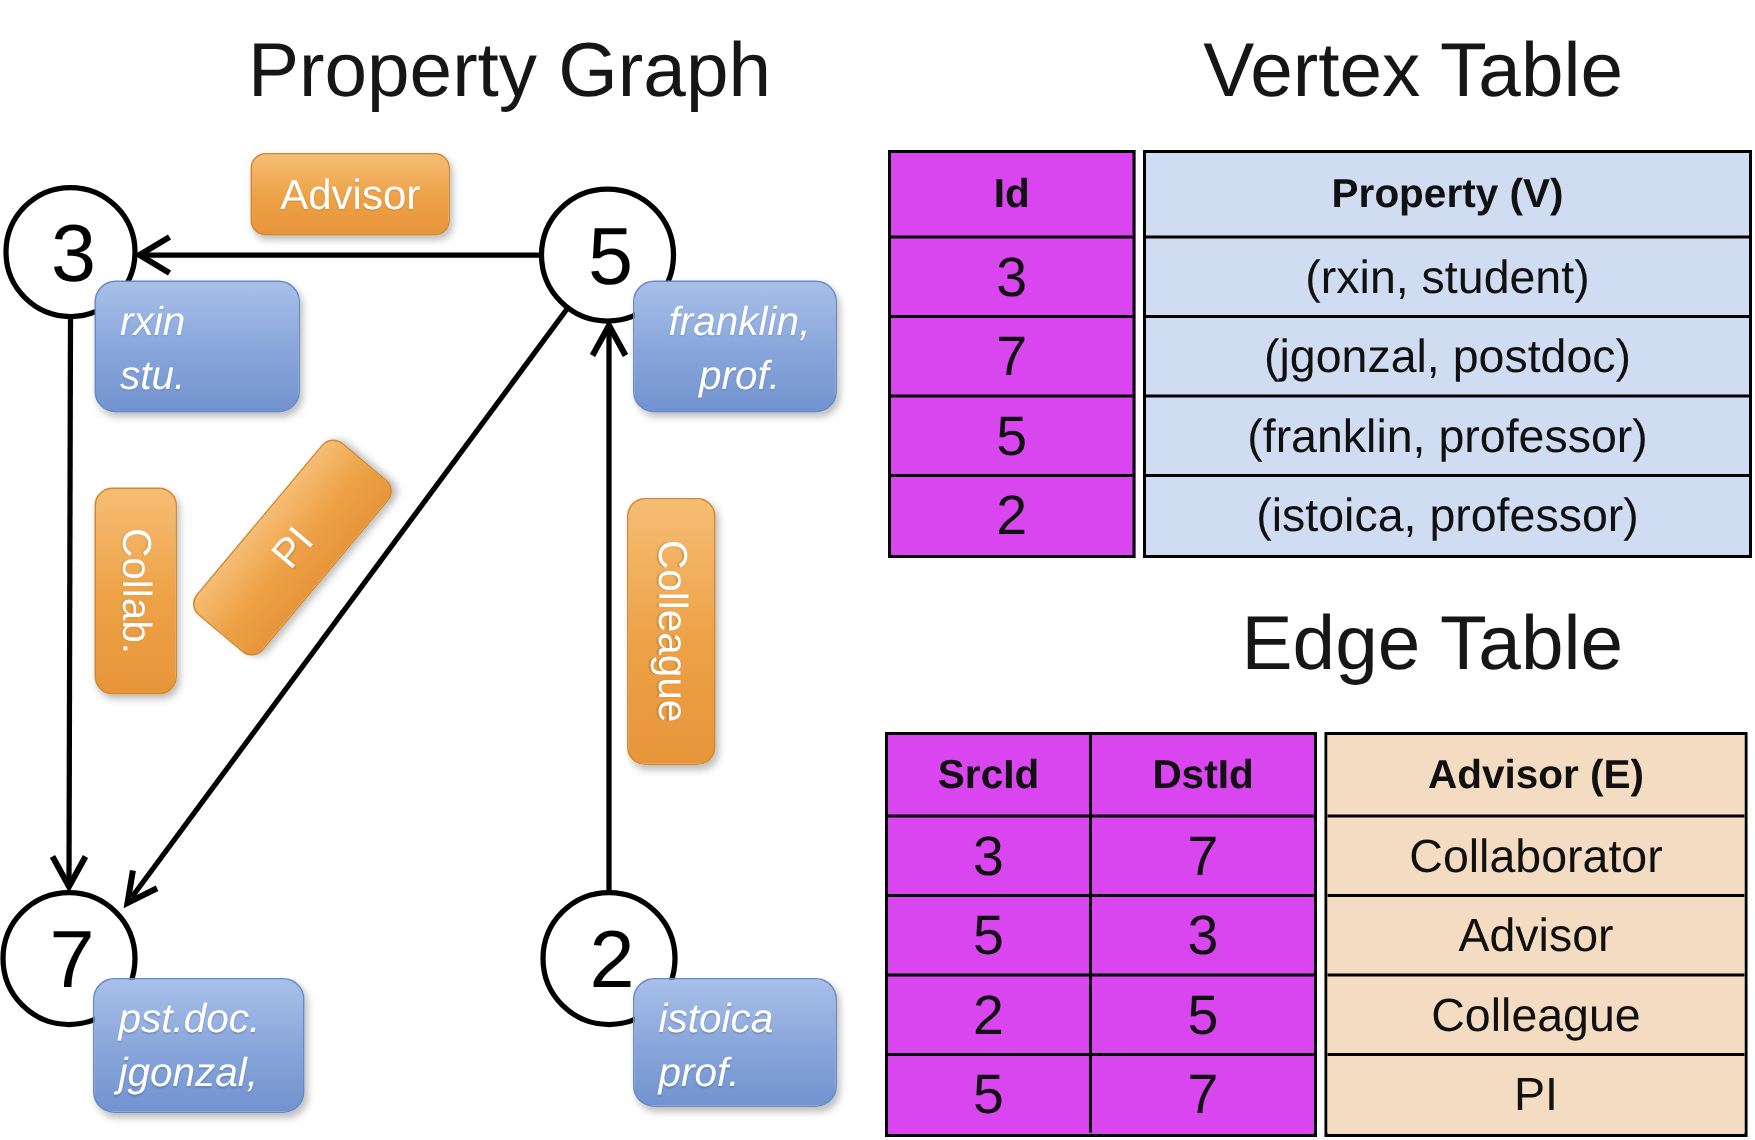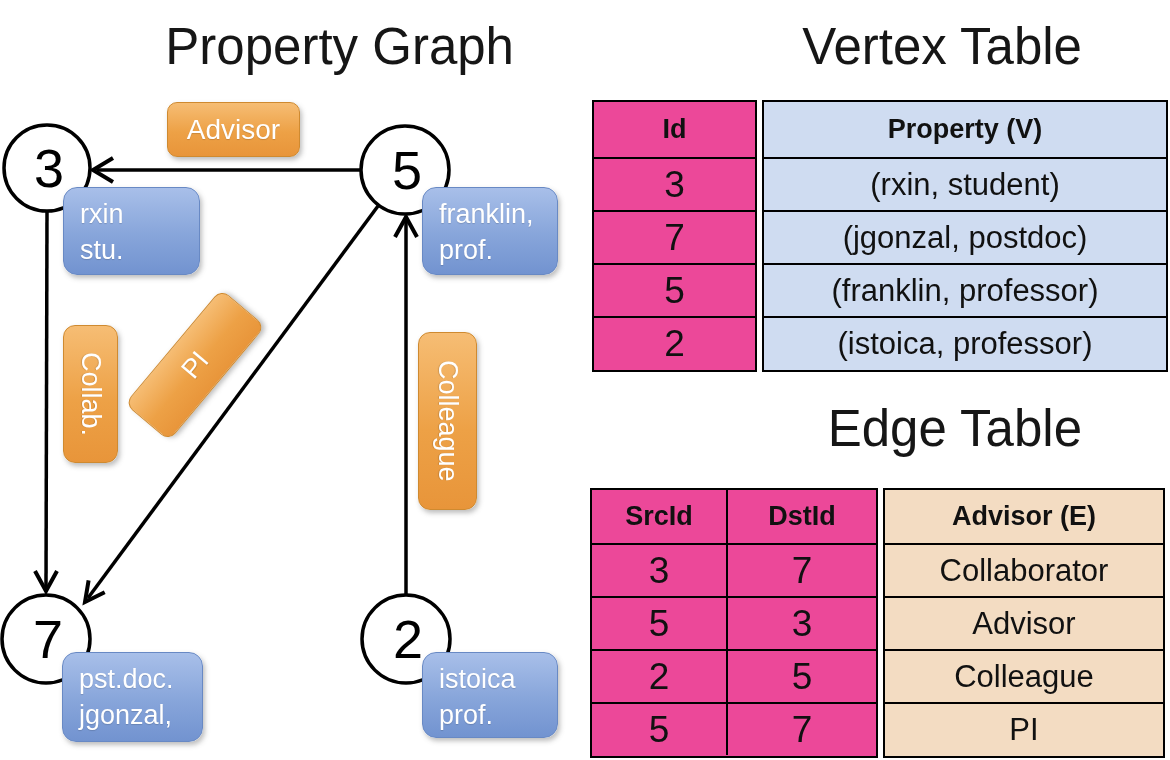--- a/index.html
+++ b/index.html
@@ -22,23 +22,23 @@
   }
   .obox.vert{writing-mode:vertical-rl;border-radius:12px;}
   .bbox{
     position:absolute;box-sizing:border-box;
     background:linear-gradient(180deg,#a8bfe9 0%,#87a5da 55%,#7293d0 100%);
     border:1px solid #6889c4;border-radius:14px;
     color:#fff;font-size:27px;font-weight:300;line-height:1.32;
     padding:9px 10px 6px 16px;box-shadow:2px 3px 5px rgba(110,110,110,.45);
     text-shadow:0 1px 1px rgba(0,0,0,.15);
   }
-  .bbox span{display:block;}
+  .bbox span{display:block;font-style:italic;}
   
-  .tbl{position:absolute;display:grid;border:2.5px solid #000;box-sizing:border-box;background:#ec4899;}
+  .tbl{position:absolute;display:grid;border:2.5px solid #000;box-sizing:border-box;background:#d946ef;}
   .cell{
     display:flex;align-items:center;justify-content:center;
     border-top:2.5px solid #000;box-sizing:border-box;
     font-weight:300;
   }
   .cell.r0{border-top:none;}
   .cell.sep{border-left:2.5px solid #000;}
   .hdr{font-weight:bold;font-size:27px;}
   .digit{font-size:37px;}
   .propcell{font-size:31px;white-space:nowrap;}
@@ -81,21 +81,21 @@
 
   <div class="obox" style="left:167px;top:102px;width:133px;height:55px;font-size:28px;">Advisor</div>
   <div class="obox vert" style="left:63px;top:325px;width:55px;height:138px;">Collab.</div>
   <div class="obox" style="left:120px;top:336px;width:150px;height:58px;transform:rotate(-50deg);">PI</div>
   <div class="obox vert" style="left:418px;top:332px;width:59px;height:178px;">Colleague</div>
 
   <div class="bbox" style="left:63px;top:187px;width:137px;height:88px;">
     <span>rxin</span>
     <span>stu.</span>
   </div>
-  <div class="bbox" style="left:422px;top:187px;width:136px;height:88px;">
+  <div class="bbox" style="left:422px;top:187px;width:136px;height:88px;text-align:center;">
     <span>franklin,</span>
     <span>prof.</span>
   </div>
   <div class="bbox" style="left:62px;top:652px;width:141px;height:90px;">
     <span>pst.doc.</span>
     <span>jgonzal,</span>
   </div>
   <div class="bbox" style="left:422px;top:652px;width:136px;height:86px;">
     <span>istoica</span>
     <span>prof.</span>

